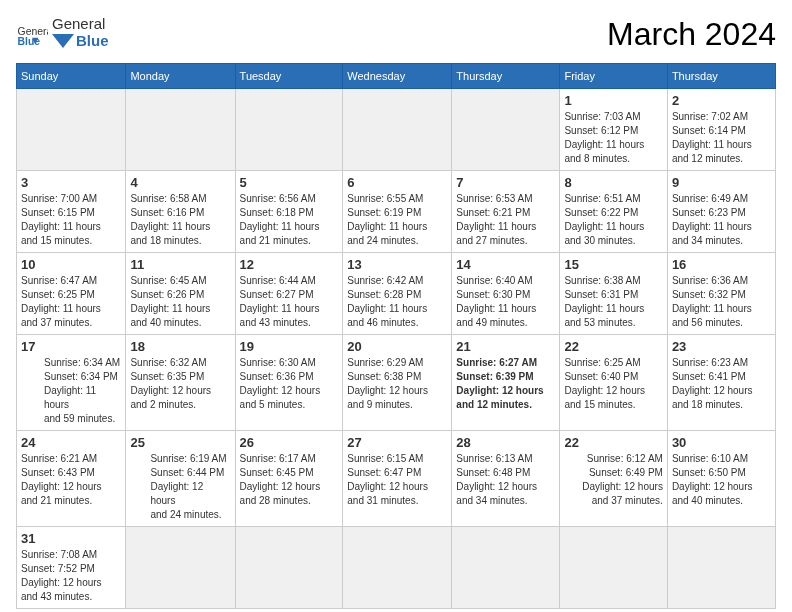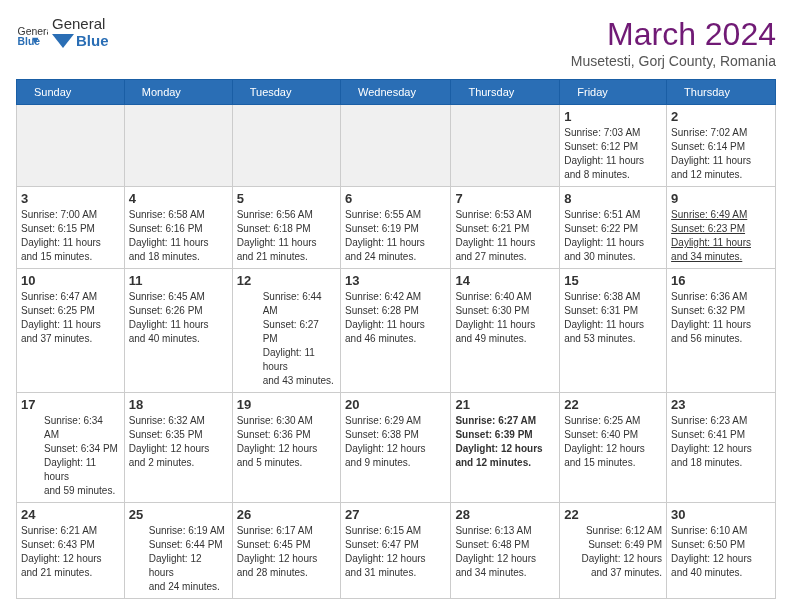--- a/index.html
+++ b/index.html
@@ -23,36 +23,36 @@
     }
     .logo-icon {
       width: 32px;
       height: 32px;
     }
     .title-area {
       text-align: right;
     }
     .month-title {
       font-size: 32px;
-      color: #701a75;
+      color: #000000;
       font-weight: normal;
     }
     .location {
       font-size: 14px;
       color: #555;
     }
     .calendar {
       width: 100%;
       border-collapse: collapse;
       font-size: 11px;
     }
     .calendar th {
       background: #2a6eb5;
       color: #fff;
-      padding: 6px 17px;
+      padding: 6px 4px;
       text-align: left;
       font-weight: normal;
       border: 1px solid #1a5ea5;
       margin-top: 16px;
     }
     .calendar td {
       border: 1px solid #ccc;
       vertical-align: top;
       padding: 4px;
       height: 80px;
@@ -92,21 +92,20 @@
       <div style="display:flex;align-items:center;gap:2px;">
         <svg width="22" height="14" viewBox="0 0 22 14">
           <polygon points="0,0 22,0 11,14" fill="#2a6eb5"></polygon>
         </svg>
         <span style="font-size:15px;color:#2a6eb5;font-weight:bold;">Blue</span>
       </div>
     </div>
   </div>
   <div class="title-area">
     <div class="month-title">March 2024</div>
-    <div class="location">Musetesti, Gorj County, Romania</div>
   </div>
 </div>
 
 <table class="calendar">
   <thead>
     <tr>
     <th>Sunday</th>
         <th>Monday</th>
         <th>Tuesday</th>
         <th>Wednesday</th>
@@ -175,21 +174,21 @@
         </td>
         <td>
           <div class="day-number">8</div>
           <div class="day-info" style="white-space: pre-line;">Sunrise: 6:51 AM
 Sunset: 6:22 PM
 Daylight: 11 hours
 and 30 minutes.</div>
         </td>
         <td>
           <div class="day-number">9</div>
-          <div class="day-info" style="white-space: pre-line; text-decoration: underline;">Sunrise: 6:49 AM
+          <div class="day-info" style="white-space: pre-line;">Sunrise: 6:49 AM
 Sunset: 6:23 PM
 Daylight: 11 hours
 and 34 minutes.</div>
         </td>
       </tr>
       <tr>
         <td>
           <div class="day-number">10</div>
           <div class="day-info" style="white-space: pre-line;">Sunrise: 6:47 AM
 Sunset: 6:25 PM
@@ -198,21 +197,21 @@
         </td>
         <td>
           <div class="day-number">11</div>
           <div class="day-info" style="white-space: pre-line;">Sunrise: 6:45 AM
 Sunset: 6:26 PM
 Daylight: 11 hours
 and 40 minutes.</div>
         </td>
         <td>
           <div class="day-number">12</div>
-          <div class="day-info" style="white-space: pre-line; margin-left: 26px;">Sunrise: 6:44 AM
+          <div class="day-info" style="white-space: pre-line;">Sunrise: 6:44 AM
 Sunset: 6:27 PM
 Daylight: 11 hours
 and 43 minutes.</div>
         </td>
         <td>
           <div class="day-number">13</div>
           <div class="day-info" style="white-space: pre-line;">Sunrise: 6:42 AM
 Sunset: 6:28 PM
 Daylight: 11 hours
 and 46 minutes.</div>
@@ -333,15 +332,30 @@
 Daylight: 12 hours
 and 37 minutes.</div>
         </td>
         <td>
           <div class="day-number">30</div>
           <div class="day-info" style="white-space: pre-line;">Sunrise: 6:10 AM
 Sunset: 6:50 PM
 Daylight: 12 hours
 and 40 minutes.</div>
         </td>
+      </tr>
+      <tr class="last-row">
+        <td>
+          <div class="day-number">31</div>
+          <div class="day-info" style="white-space: pre-line;">Sunrise: 7:08 AM
+Sunset: 7:52 PM
+Daylight: 12 hours
+and 43 minutes.</div>
+        </td>
+        <td class="empty"></td>
+        <td class="empty"></td>
+        <td class="empty"></td>
+        <td class="empty"></td>
+        <td class="empty"></td>
+        <td class="empty"></td>
       </tr>
     </tbody>
 </table>
 
 </body></html>

